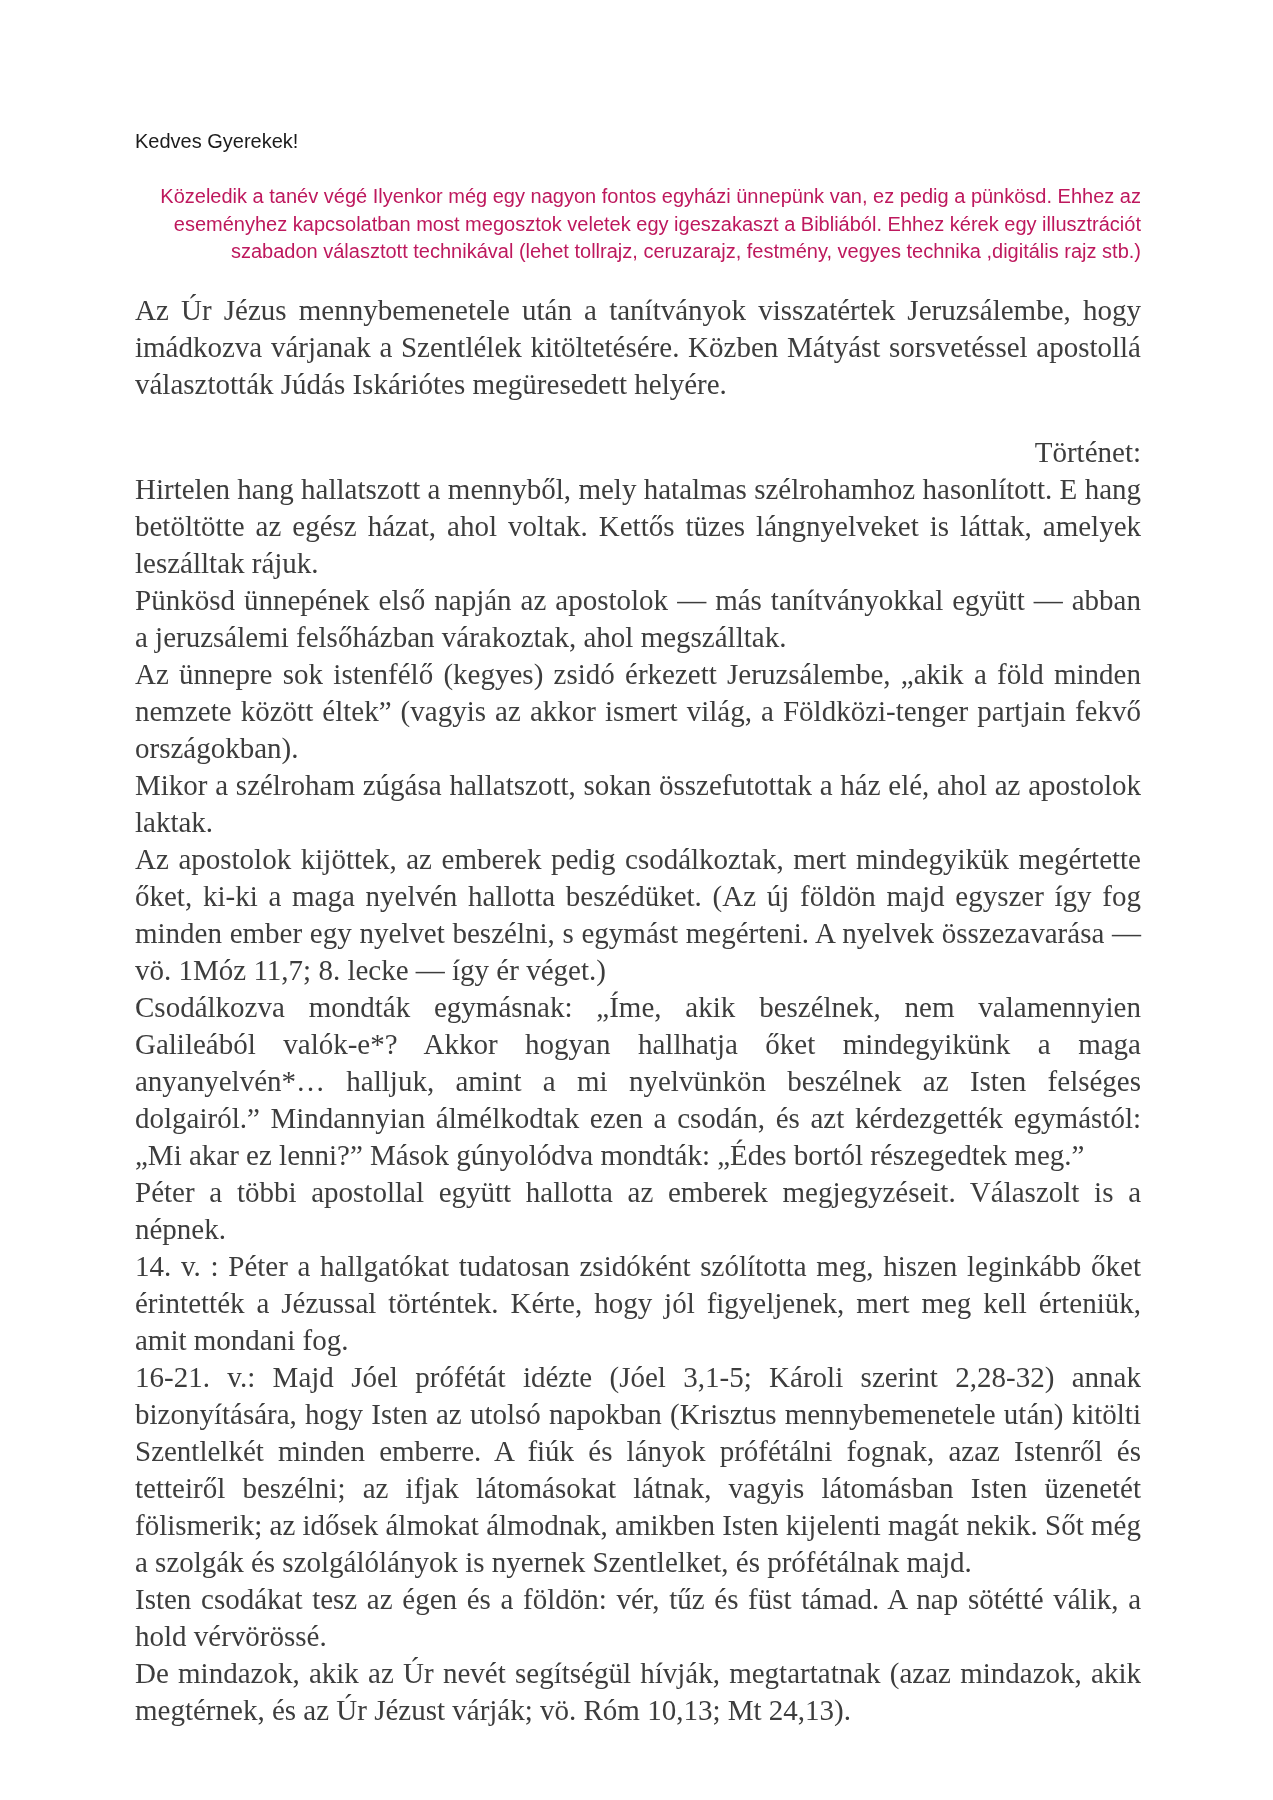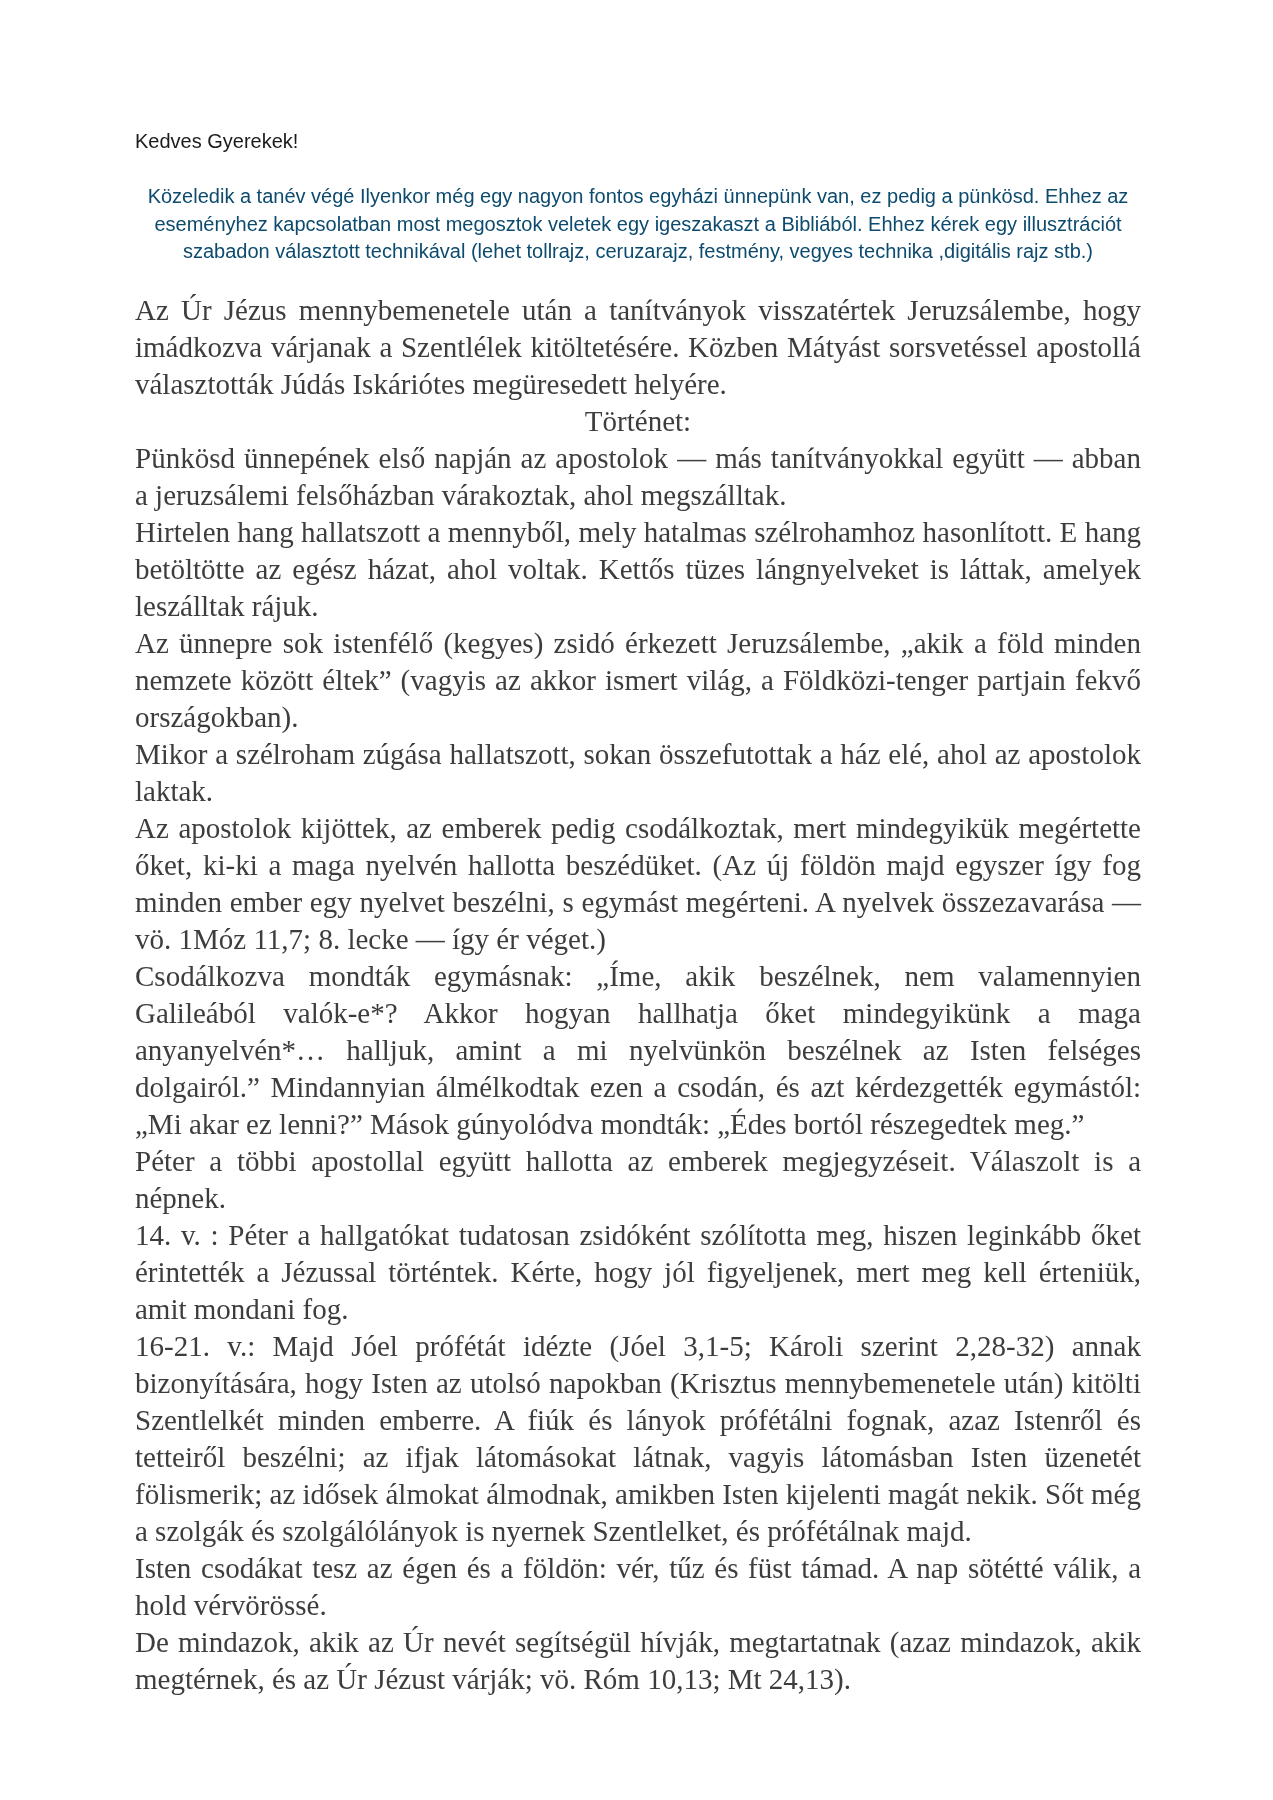--- a/index.html
+++ b/index.html
@@ -24,51 +24,52 @@
     font-family: "Liberation Sans", "DejaVu Sans", sans-serif;
     font-size: 20px;
     line-height: 27px;
     color: #1b1b1b;
     margin: 0 0 28px 0;
   }
   .intro {
     font-family: "Liberation Sans", "DejaVu Sans", sans-serif;
     font-size: 20px;
     line-height: 27.5px;
-    color: #0c4a6e;
+    color: #be185d;
     margin: 0 0 26px 0;
-    text-align: center;
+    text-align: right;
   }
   .lesson p {
     font-family: "Liberation Serif", "DejaVu Serif", serif;
     font-size: 29px;
     line-height: 37px;
     color: #3d3d3d;
     margin: 0;
     text-align: justify;
   }
   .lesson p.heading {
-    text-align: center;
+    text-align: right;
+    margin-top: 31px;
   }
 </style>
 </head>
 <body>
 
 <div class="page">
   <div class="content">
 
     <p class="greeting">Kedves Gyerekek!</p>
 
     <p class="intro">Közeledik a tanév végé Ilyenkor még egy nagyon fontos egyházi ünnepünk van, ez pedig a pünkösd. Ehhez az eseményhez kapcsolatban most megosztok veletek egy igeszakaszt a Bibliából. Ehhez kérek egy illusztrációt szabadon választott technikával (lehet tollrajz, ceruzarajz, festmény, vegyes technika ,digitális rajz stb.)</p>
 
     <div class="lesson">
       <p>Az Úr Jézus mennybemenetele után a tanítványok visszatértek Jeruzsálembe, hogy imádkozva várjanak a Szentlélek kitöltetésére. Közben Mátyást sorsvetéssel apostollá választották Júdás Iskáriótes megüresedett helyére.</p>
       <p class="heading">Történet:</p>
+      <p>Hirtelen hang hallatszott a mennyből, mely hatalmas szélrohamhoz hasonlított. E hang betöltötte az egész házat, ahol voltak. Kettős tüzes lángnyelveket is láttak, amelyek leszálltak rájuk.</p>
       <p>Pünkösd ünnepének első napján az apostolok — más tanítványokkal együtt — abban a jeruzsálemi felsőházban várakoztak, ahol megszálltak.</p>
-      <p>Hirtelen hang hallatszott a mennyből, mely hatalmas szélrohamhoz hasonlított. E hang betöltötte az egész házat, ahol voltak. Kettős tüzes lángnyelveket is láttak, amelyek leszálltak rájuk.</p>
       <p>Az ünnepre sok istenfélő (kegyes) zsidó érkezett Jeruzsálembe, „akik a föld minden nemzete között éltek” (vagyis az akkor ismert világ, a Földközi-tenger partjain fekvő országokban).</p>
       <p>Mikor a szélroham zúgása hallatszott, sokan összefutottak a ház elé, ahol az apostolok laktak.</p>
       <p>Az apostolok kijöttek, az emberek pedig csodálkoztak, mert mindegyikük megértette őket, ki-ki a maga nyelvén hallotta beszédüket. (Az új földön majd egyszer így fog minden ember egy nyelvet beszélni, s egymást megérteni. A nyelvek összezavarása — vö. 1Móz 11,7; 8. lecke — így ér véget.)</p>
       <p>Csodálkozva mondták egymásnak: „Íme, akik beszélnek, nem valamennyien Galileából valók-e*? Akkor hogyan hallhatja őket mindegyikünk a maga anyanyelvén*… halljuk, amint a mi nyelvünkön beszélnek az Isten felséges dolgairól.” Mindannyian álmélkodtak ezen a csodán, és azt kérdezgették egymástól: „Mi akar ez lenni?” Mások gúnyolódva mondták: „Édes bortól részegedtek meg.”</p>
       <p>Péter a többi apostollal együtt hallotta az emberek megjegyzéseit. Válaszolt is a népnek.</p>
       <p>14. v. : Péter a hallgatókat tudatosan zsidóként szólította meg, hiszen leginkább őket érintették a Jézussal történtek. Kérte, hogy jól figyeljenek, mert meg kell érteniük, amit mondani fog.</p>
       <p>16-21. v.: Majd Jóel prófétát idézte (Jóel 3,1-5; Károli szerint 2,28-32) annak bizonyítására, hogy Isten az utolsó napokban (Krisztus mennybemenetele után) kitölti Szentlelkét minden emberre. A fiúk és lányok prófétálni fognak, azaz Istenről és tetteiről beszélni; az ifjak látomásokat látnak, vagyis látomásban Isten üzenetét fölismerik; az idősek álmokat álmodnak, amikben Isten kijelenti magát nekik. Sőt még a szolgák és szolgálólányok is nyernek Szentlelket, és prófétálnak majd.</p>
       <p>Isten csodákat tesz az égen és a földön: vér, tűz és füst támad. A nap sötétté válik, a hold vérvörössé.</p>
       <p>De mindazok, akik az Úr nevét segítségül hívják, megtartatnak (azaz mindazok, akik megtérnek, és az Úr Jézust várják; vö. Róm 10,13; Mt 24,13).</p>
     </div>

